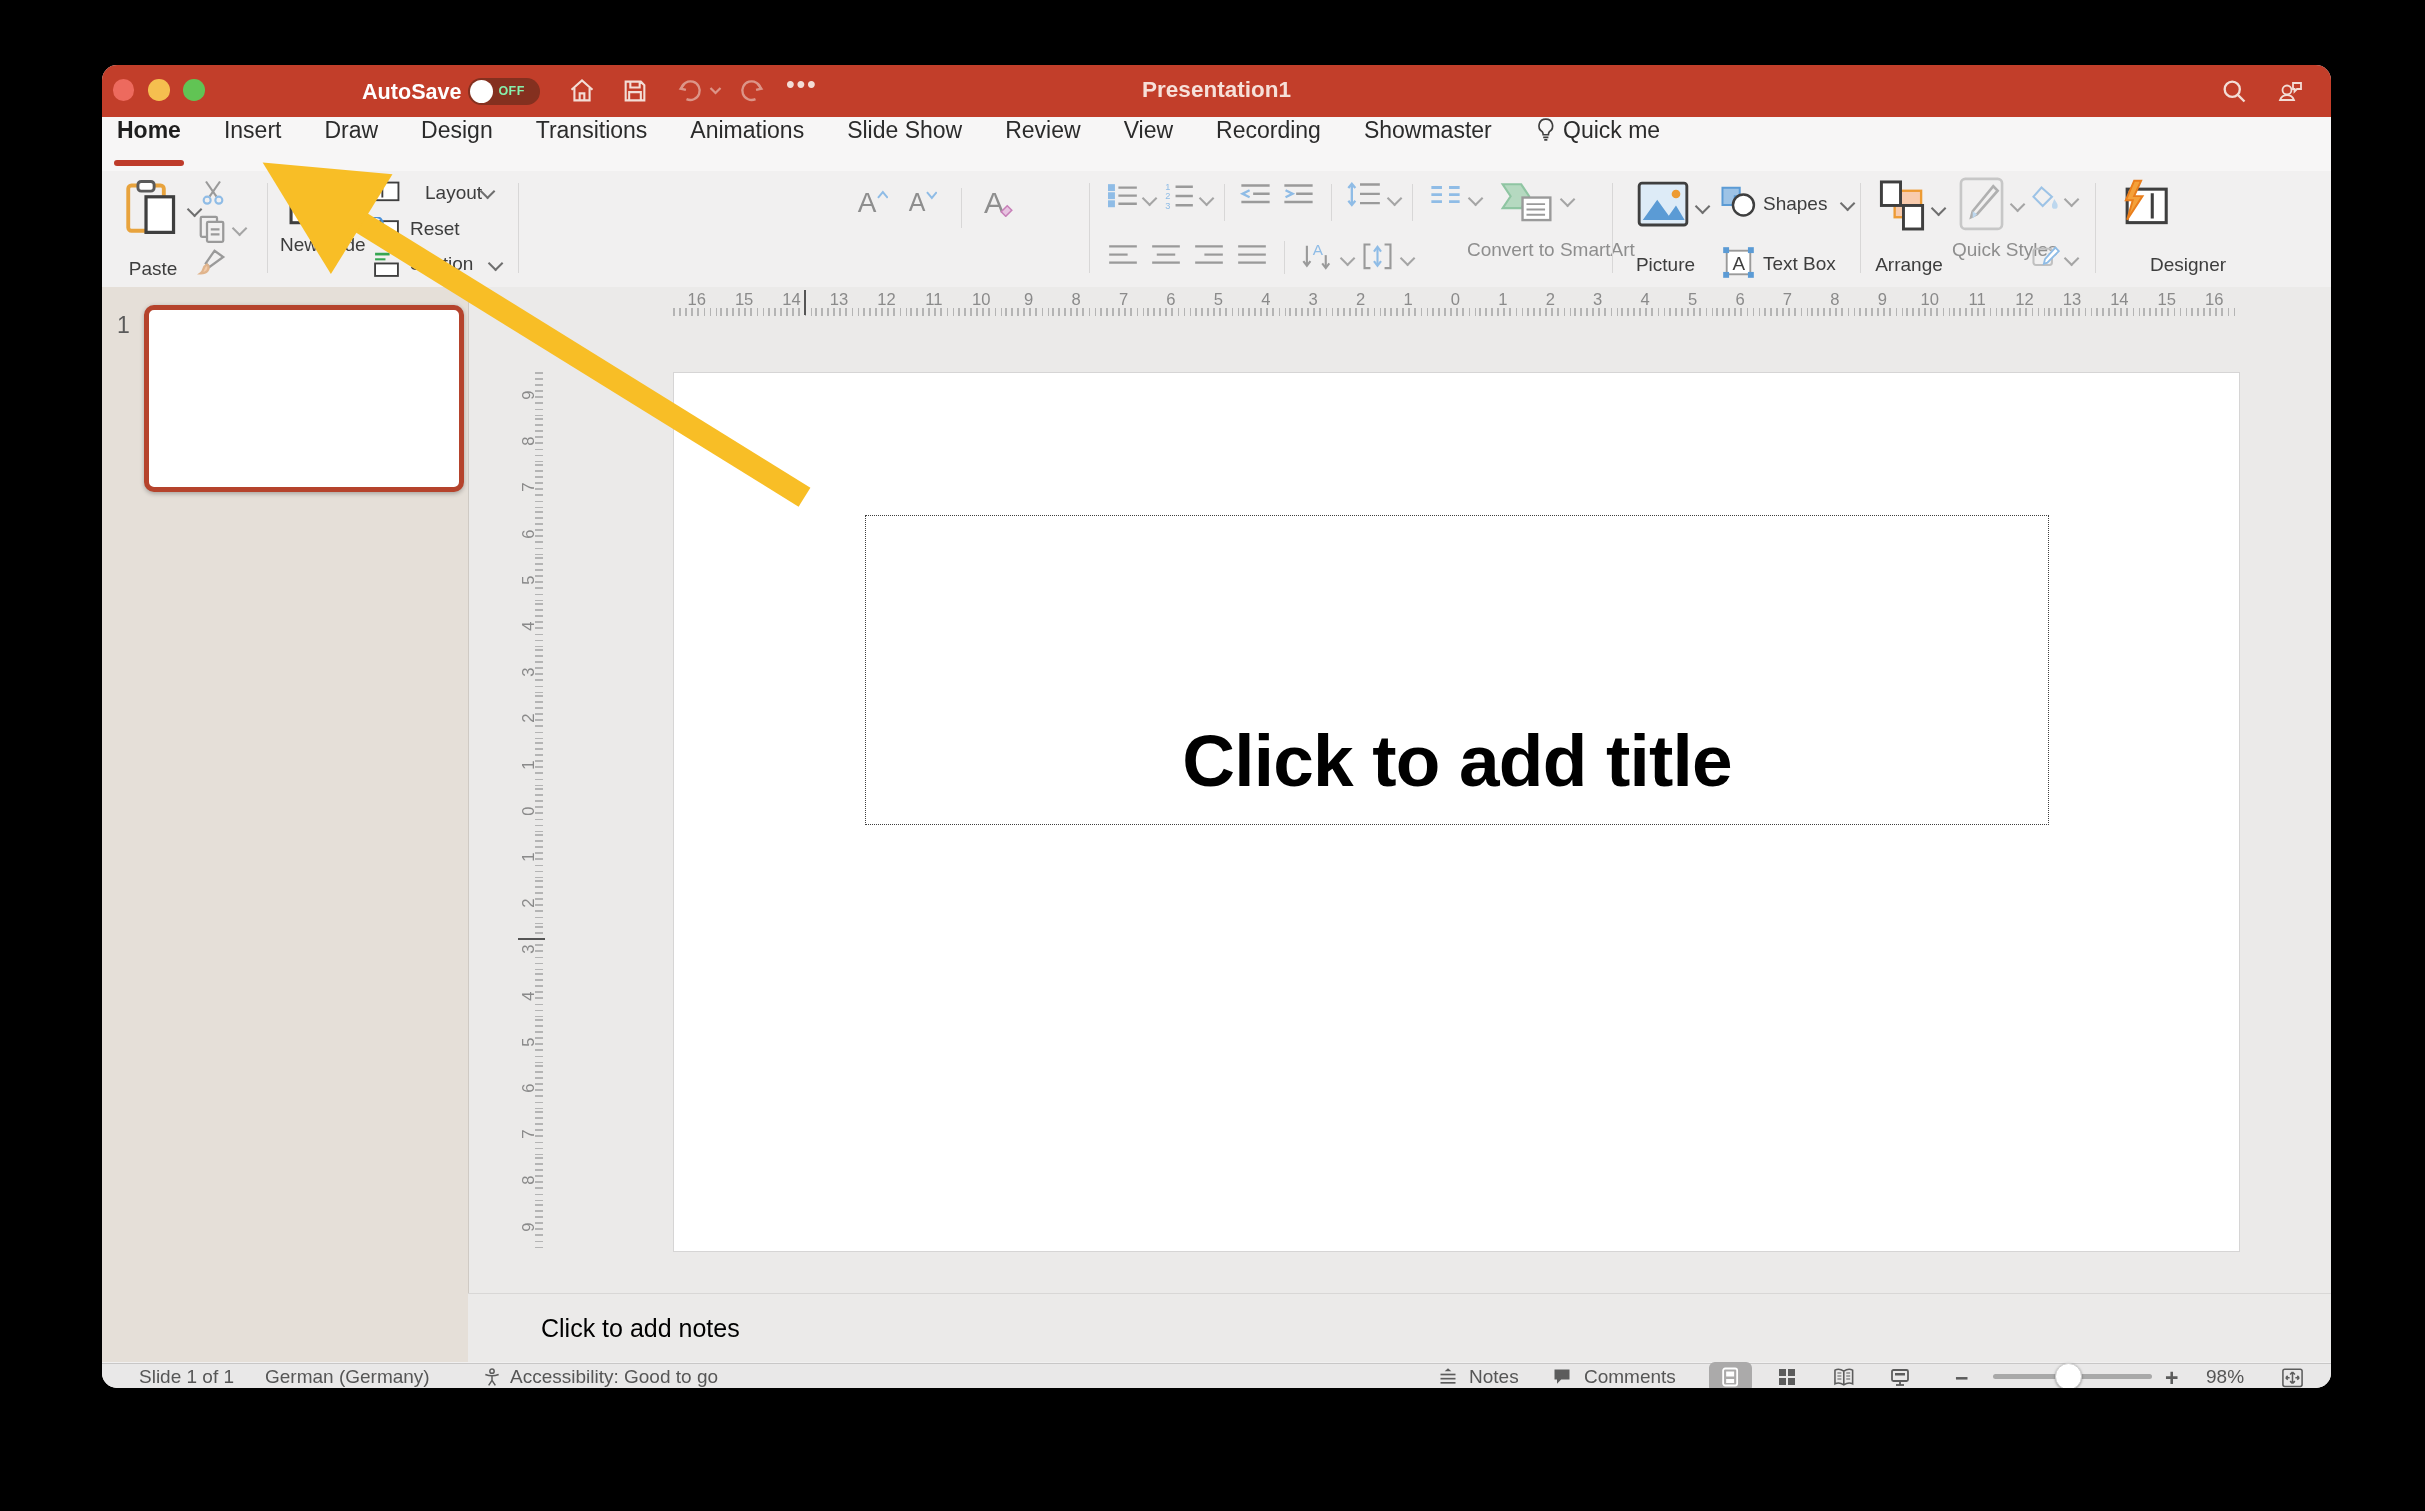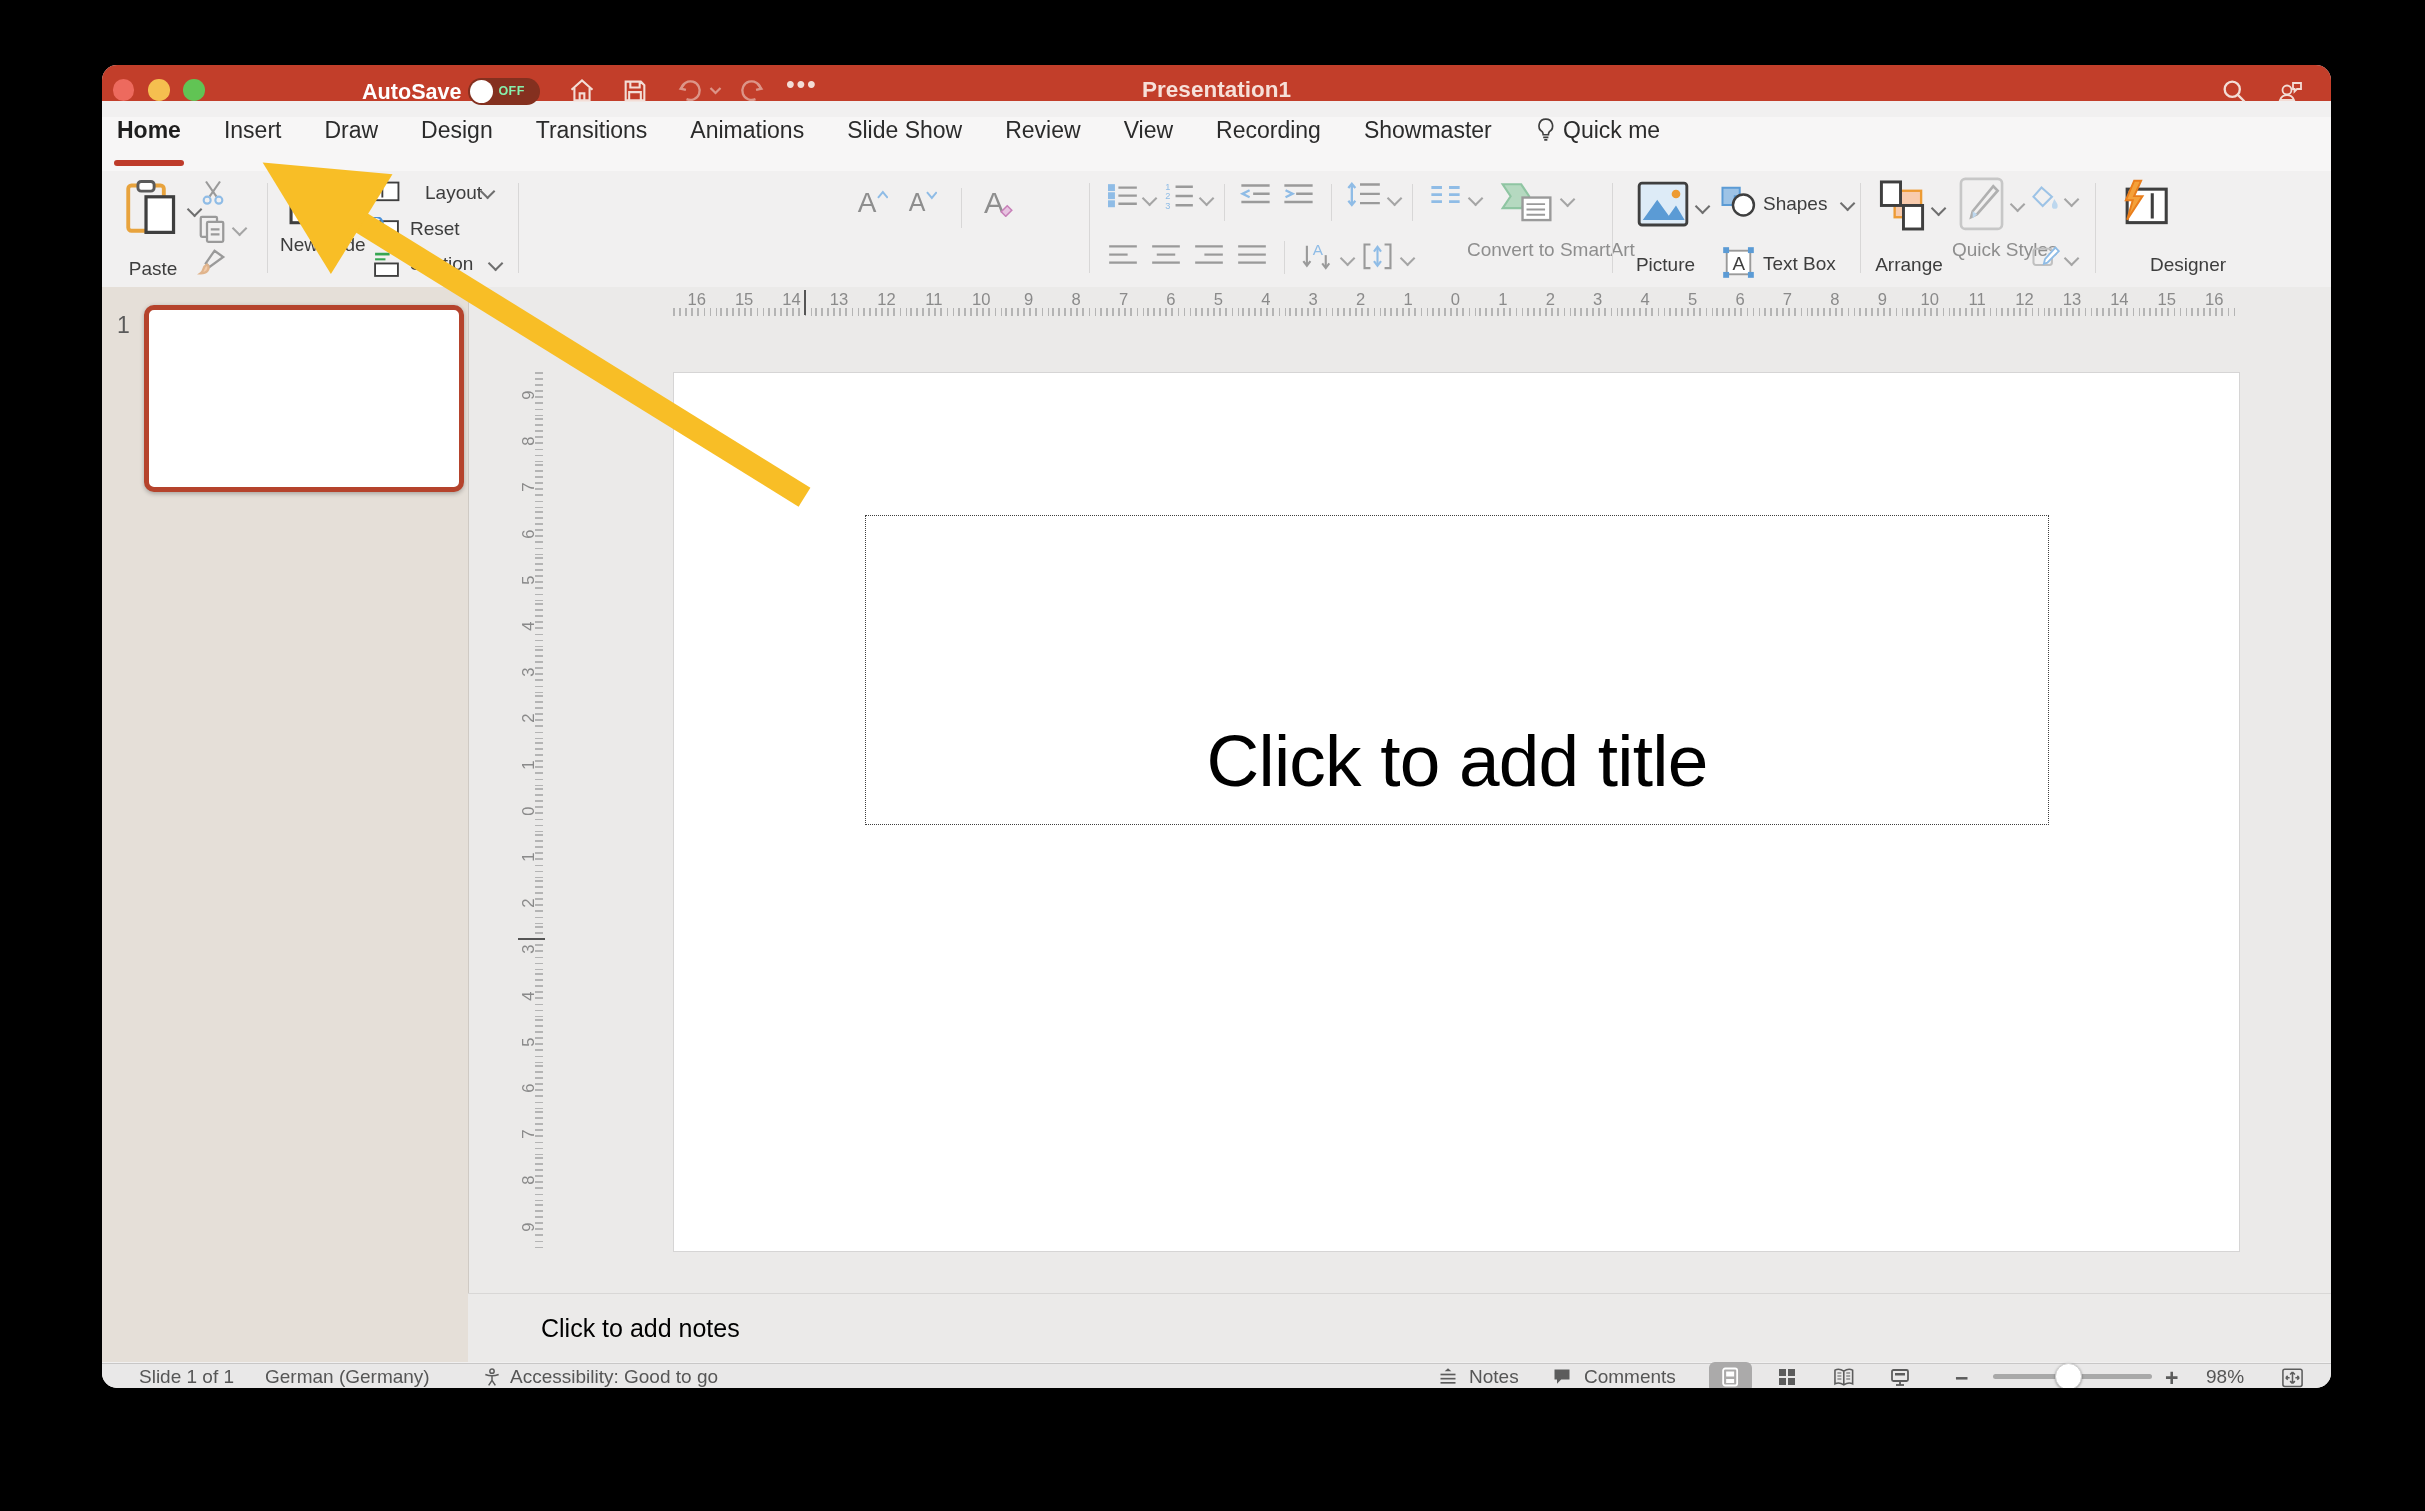--- a/index.html
+++ b/index.html
@@ -1,20 +1,20 @@
 <!DOCTYPE html>
 <html style="font-size:13.3px"><head>
 <meta charset="utf-8">
 <style>
   html,body{margin:0;padding:0;background:#000;width:2426px;height:1512px;overflow:hidden;
     font-family:"Liberation Sans",sans-serif;-webkit-font-smoothing:antialiased;}
   #window{position:absolute;left:102px;top:65px;width:2229px;height:1323px;border-radius:15px;
     overflow:hidden;background:#F1F0F0;box-shadow:0 16.6px 50px rgba(0,0,0,.6);}
   
-  #titlebar{position:absolute;left:0;top:0;width:100%;height:36px;background:#C23E2A;}
+  #titlebar{position:absolute;left:0;top:0;width:100%;height:52px;background:#C23E2A;}
   .light{position:absolute;top:14px;width:21.6px;height:21.6px;border-radius:50%;}
   #autosave-label{position:absolute;left:260px;top:12.5px;color:#fff;font-size:21.6px;font-weight:bold;line-height:27px;}
   #autosave-toggle{position:absolute;left:366px;top:12.5px;width:72px;height:27px;border-radius:13.3px;
     background:#84301F;display:flex;align-items:center;}
   #autosave-knob{width:23px;height:23px;border-radius:50%;background:#fff;margin-left:1.7px;}
   #autosave-state{color:#86efac;font-size:12.5px;font-weight:bold;margin-left:5.8px;letter-spacing:0.4px;}
   .tb-ic{position:absolute;top:11.7px;width:28px;height:28px;color:#F3DDD6;}
   .tb-ic svg{width:100%;height:100%;}
   .tb-dim{opacity:.55;}
   #window-title{position:absolute;left:0;right:0;top:11.7px;text-align:center;color:#F6E0D9;
@@ -58,21 +58,21 @@
   .vcell{flex:1;position:relative;}
   .vcell span{position:absolute;left:-3.3px;top:0;bottom:0;width:100%;display:flex;align-items:center;justify-content:center;
     font-size:16.6px;color:#8a8a8a;transform:rotate(-90deg);}
   .vcell::after{content:"";position:absolute;top:0;bottom:0;right:0;width:7.5px;
     background-image:repeating-linear-gradient(to bottom,#b4b4b4 0 1.7px,transparent 1.7px 6.1px);}
   #vruler-marker{position:absolute;left:416px;top:651px;width:27px;height:1.7px;background:#555;}
   
   #slide{position:absolute;left:571px;top:85px;width:1565px;height:878px;background:#fff;border:0.8px solid #D6D5D5;}
   .placeholder{position:absolute;border:1.7px dotted #3f3f3f;}
   #title-ph{left:191px;top:142px;width:1182px;height:308px;display:flex;align-items:flex-end;justify-content:center;}
-  #title-ph .ph-text{font-size:73px;font-weight:400;color:#000;padding-bottom:21.6px;letter-spacing:-0.8px;margin-top:40px;}
+  #title-ph .ph-text{font-size:73px;font-weight:700;color:#000;padding-bottom:21.6px;letter-spacing:-0.8px;margin-top:40px;}
   #subtitle-ph{left:191px;top:460px;width:1182px;height:218px;display:flex;align-items:flex-start;justify-content:center;}
   #subtitle-ph .ph-text{font-size:36px;font-weight:600;color:#000;padding-top:11.7px;}
   
   #notes{position:absolute;left:366px;top:1006px;right:0;bottom:0;background:#EBEAE9;border-top:0.8px solid #D8D7D6;}
   #notes-text{position:absolute;left:73px;top:20px;font-size:25px;color:#000;}
   
   #statusbar{position:absolute;left:0;top:1298px;width:2229px;height:25px;background:#E9E8E8;border-top:0.8px solid #C8C7C7;
     font-size:19px;color:#565656;}
   .sb{position:absolute;top:1.7px;line-height:21.6px;white-space:nowrap;}
   .sb-ic{position:absolute;top:2.5px;width:20px;height:20px;color:#5c5c5c;}

